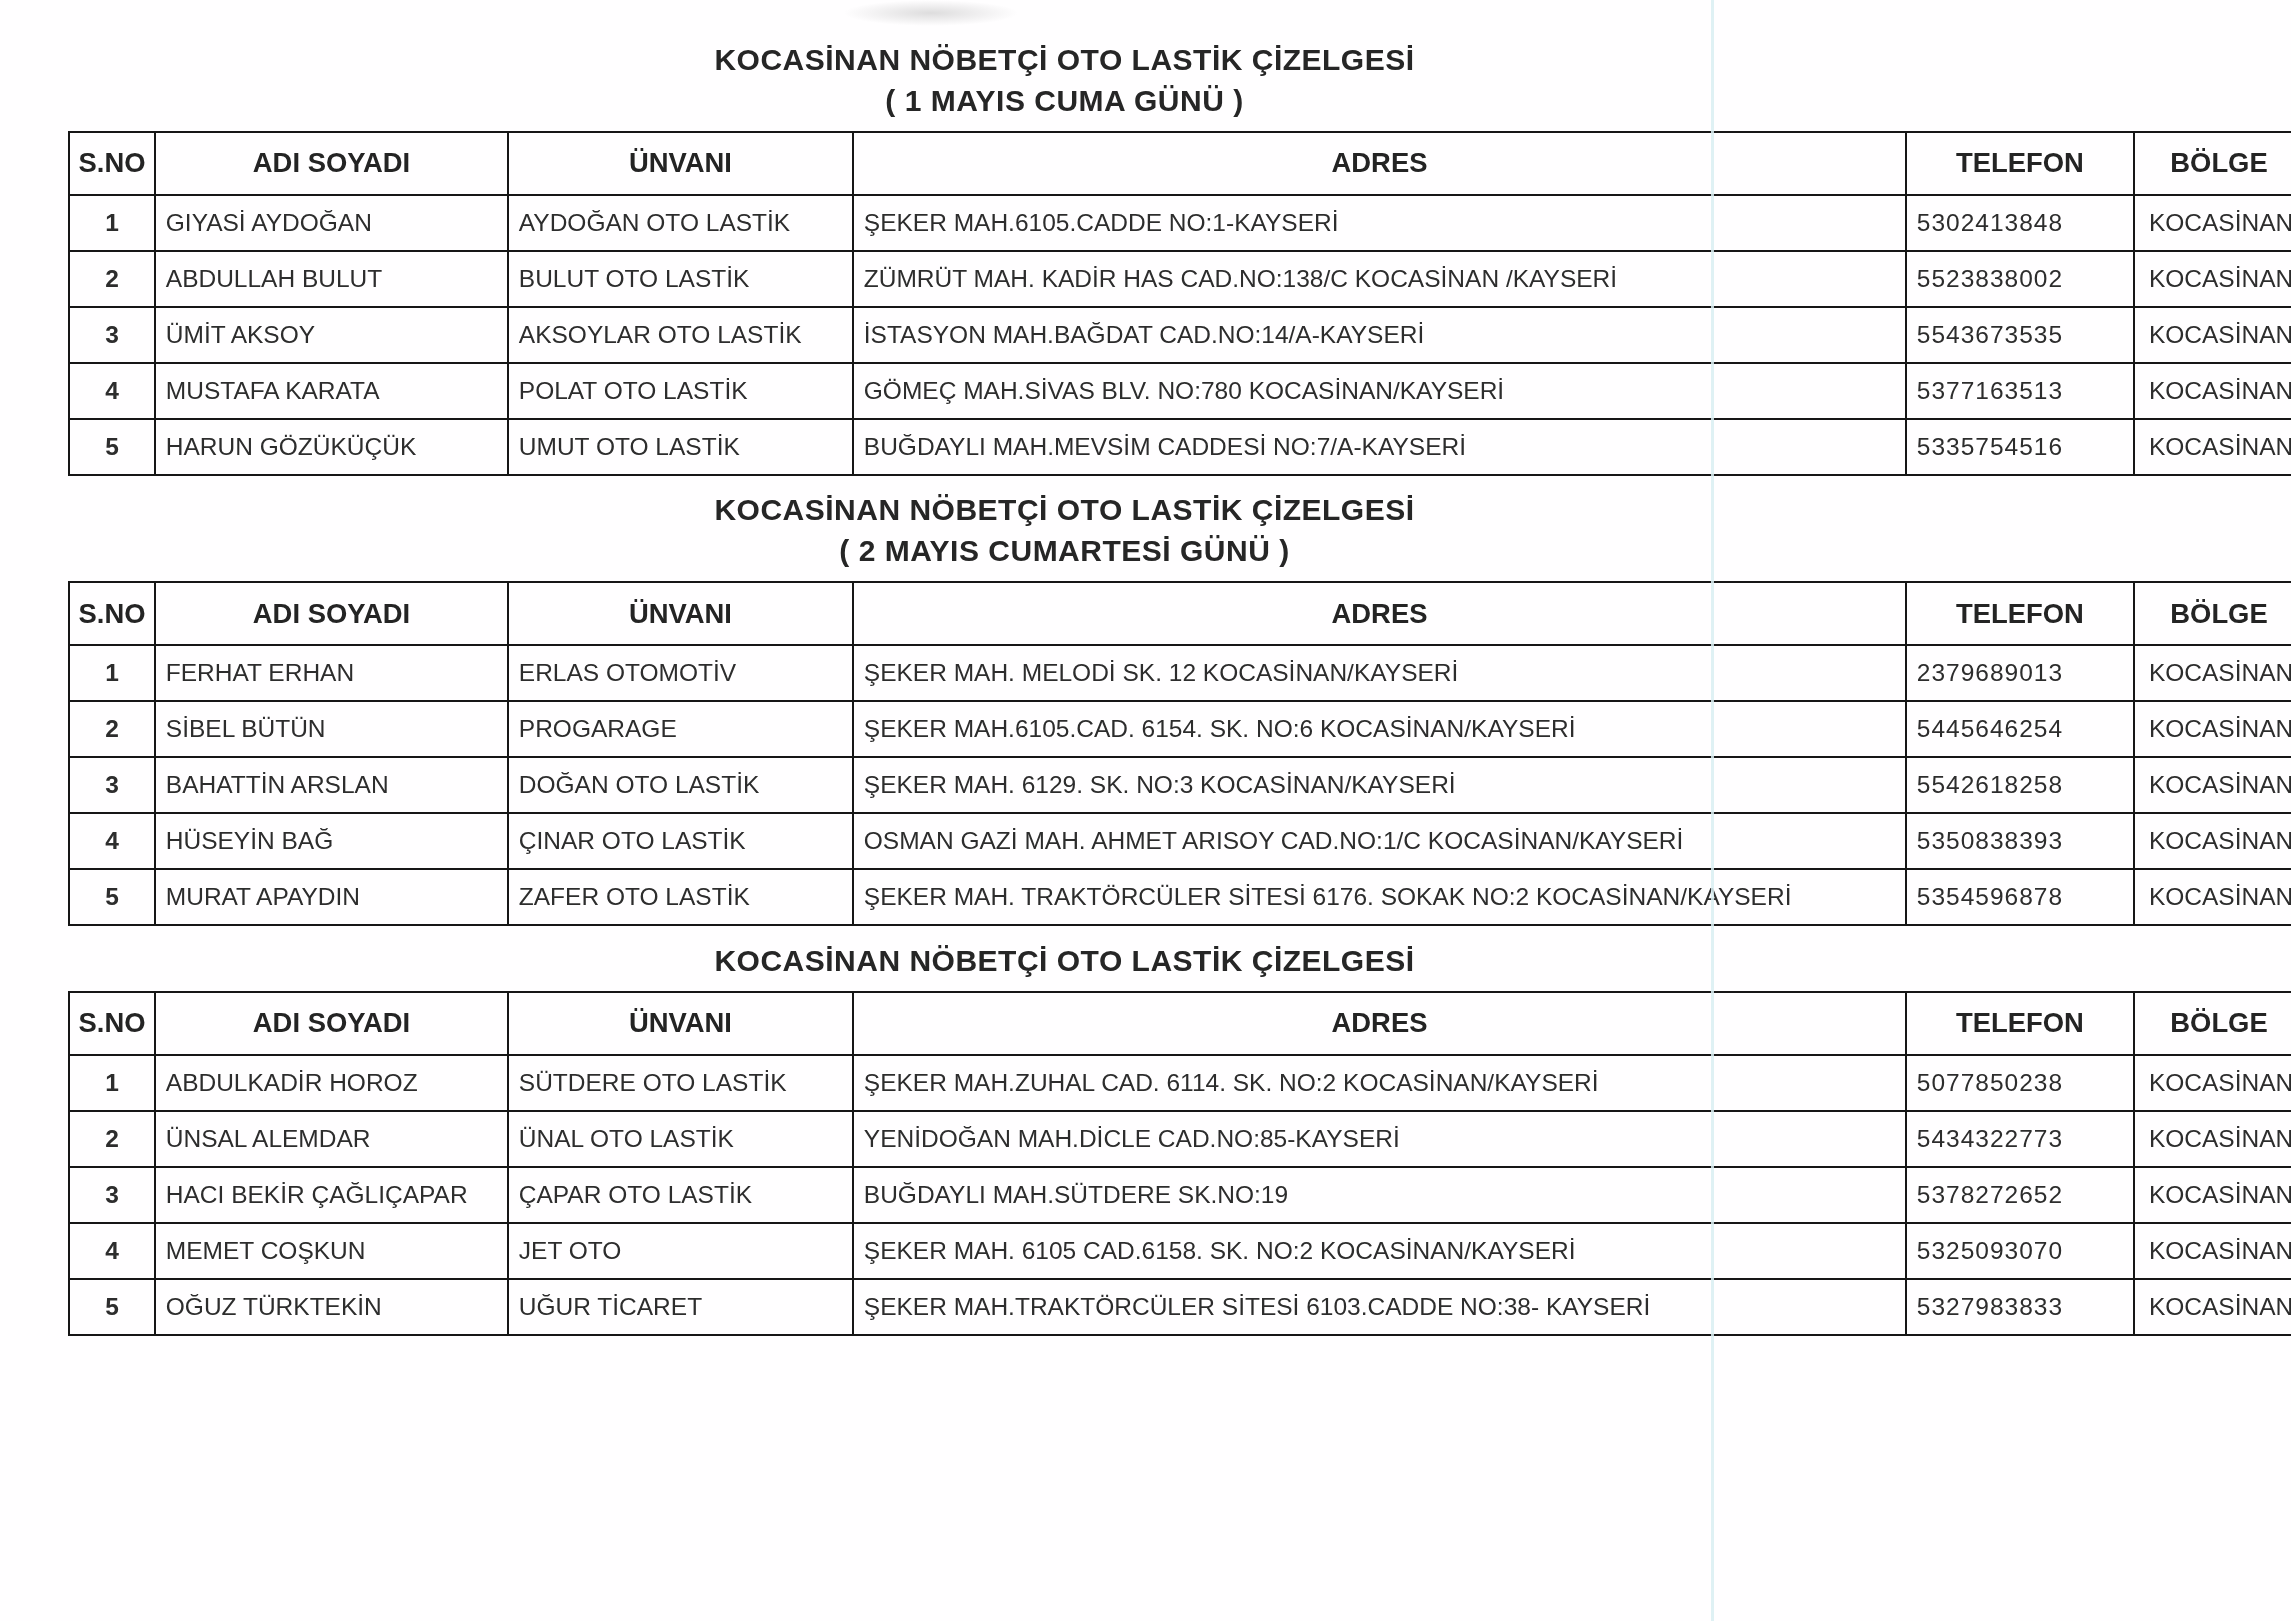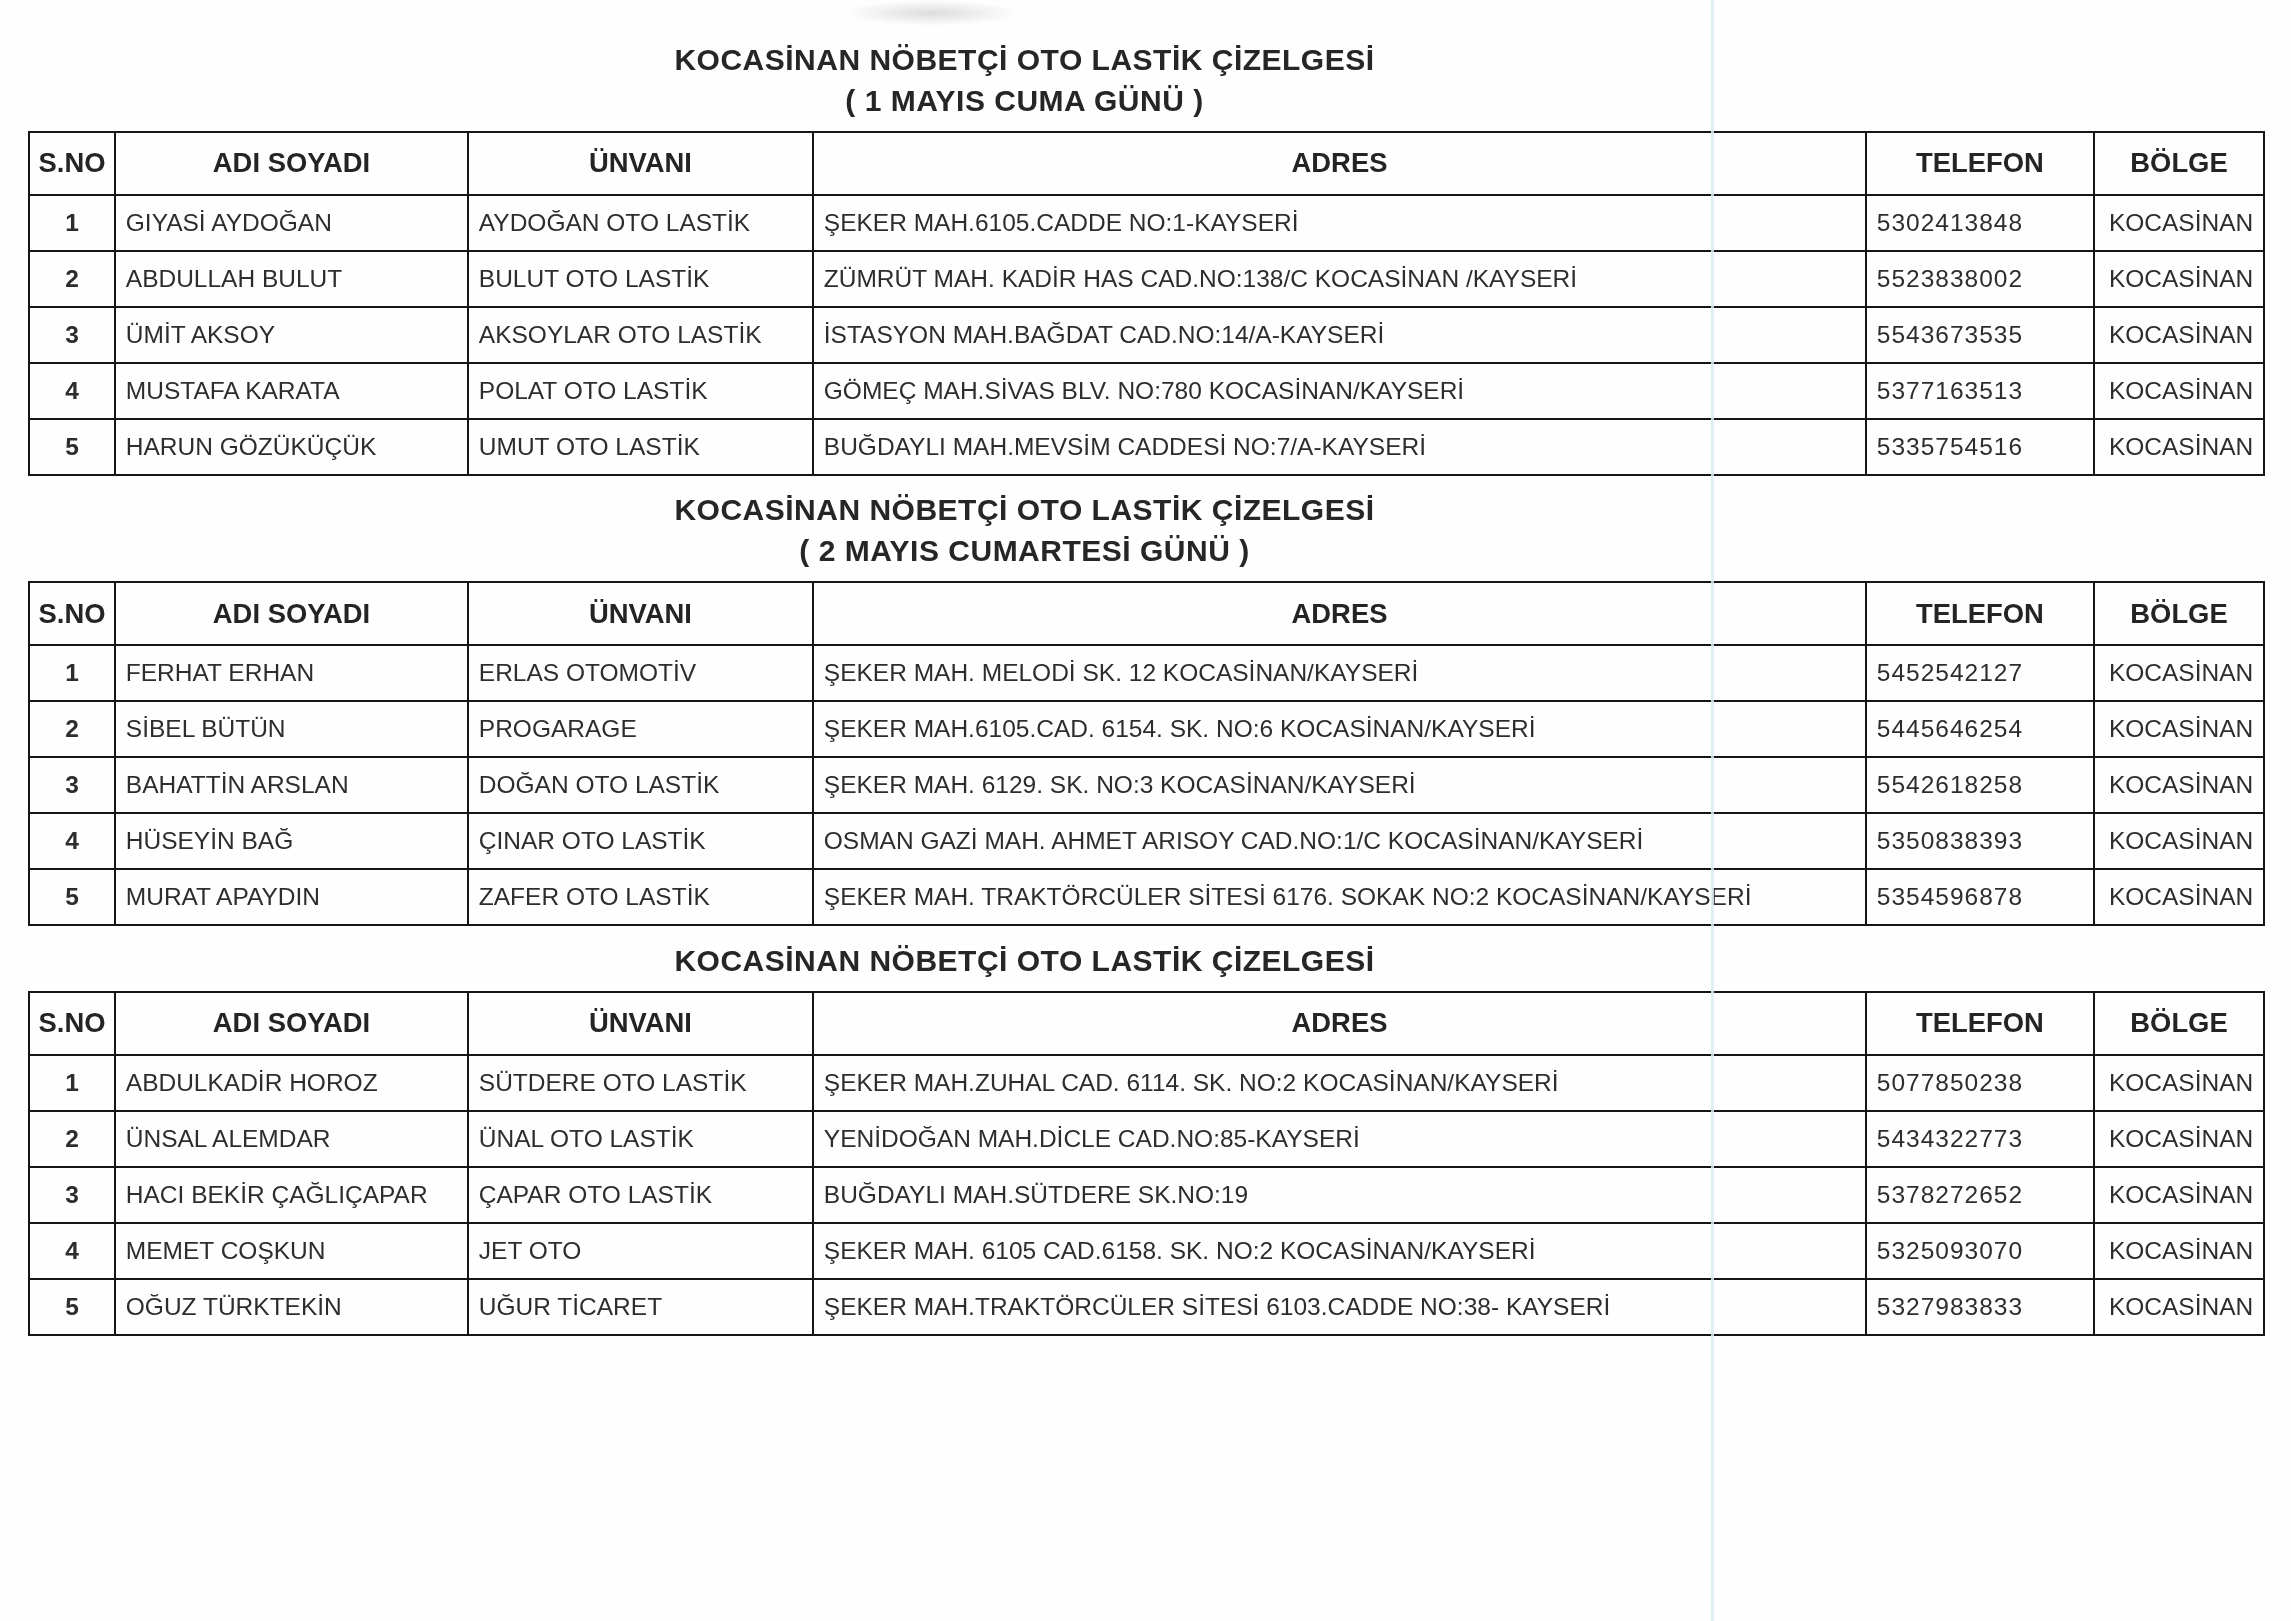--- a/index.html
+++ b/index.html
@@ -4,20 +4,21 @@
 <style>
   * { margin:0; padding:0; box-sizing:border-box; }
   html,body { background:#ffffff; }
   .page {
     position:relative;
     width:2292px; height:1621px;
     background:#fffeff;
     font-family:"Liberation Sans", sans-serif;
     color:#2a2a2a;
     overflow:hidden;
+    padding-left:40px;
   }
   
   .scan-line {
     position:absolute; top:0; left:1711px; width:2.9px; height:1621px;
     background:#d9eef2; opacity:.85;
   }
   .smudge {
     position:absolute; left:843px; top:0px; width:176px; height:25.5px;
     background:radial-gradient(ellipse at center, rgba(120,120,120,.25), rgba(255,255,255,0) 70%);
   }
@@ -161,21 +162,21 @@
           <th class="h-phone">TELEFON</th>
           <th class="h-region">BÖLGE</th>
         </tr>
       </thead>
     <tbody>
         <tr>
           <td class="c-no">1</td>
           <td class="c-name">FERHAT ERHAN</td>
           <td class="c-company">ERLAS OTOMOTİV</td>
           <td class="c-address">ŞEKER MAH. MELODİ SK. 12  KOCASİNAN/KAYSERİ</td>
-          <td class="c-phone">5452542127</td>
+          <td class="c-phone">2379689013</td>
           <td class="c-region">KOCASİNAN</td>
         </tr>
         <tr>
           <td class="c-no">2</td>
           <td class="c-name">SİBEL BÜTÜN</td>
           <td class="c-company">PROGARAGE</td>
           <td class="c-address">ŞEKER MAH.6105.CAD. 6154. SK. NO:6 KOCASİNAN/KAYSERİ</td>
           <td class="c-phone">5445646254</td>
           <td class="c-region">KOCASİNAN</td>
         </tr>

